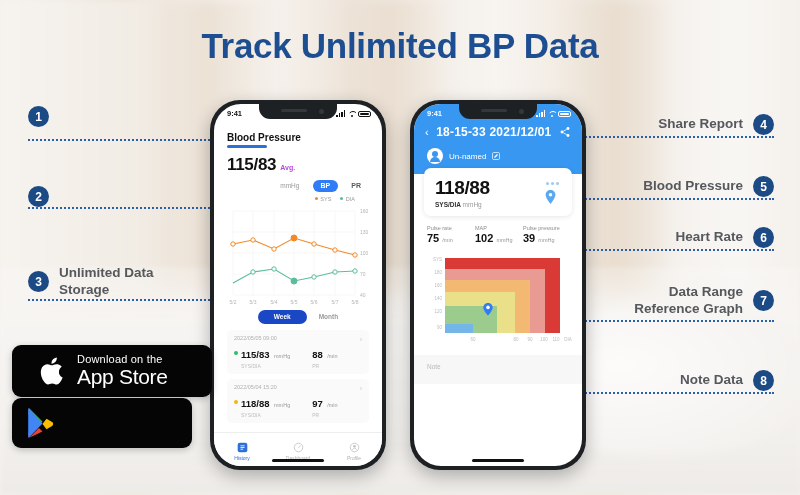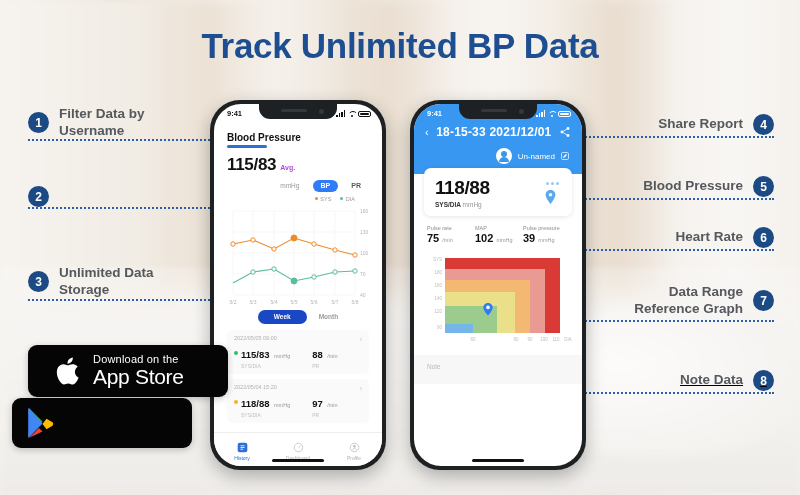--- a/index.html
+++ b/index.html
@@ -158,21 +158,21 @@
     width: 52px; height: 3px; border-radius: 2px; background: #111; }
 
   
   #phone-right { left: 410px; top: 100px; width: 176px; height: 370px; }
   .rp-head { background: #3897f0; padding: 0 0 10px; }
   .rp-navrow { display: flex; align-items: center; justify-content: space-between;
     padding: 4px 11px 0; color: #fff; }
   .rp-date { font-size: 12px; font-weight: bold; letter-spacing: .2px; }
   .chev-l { font-size: 11px; line-height: 1; }
   .share-ic { width: 12px; height: 12px; }
-  .rp-user { display: flex; align-items: center; gap: 6px; padding: 9px 13px 0; color: #fff; justify-content: flex-end; }
+  .rp-user { display: flex; align-items: center; gap: 6px; padding: 9px 13px 0; color: #fff; }
   .rp-av { width: 16px; height: 16px; border-radius: 50%; background: #fff; position: relative; flex:none;}
   .rp-av::before{content:"";position:absolute;left:5px;top:3px;width:6px;height:6px;border-radius:50%;background:#3897f0;}
   .rp-av::after{content:"";position:absolute;left:3px;bottom:2px;width:10px;height:5px;border-radius:5px 5px 0 0;background:#3897f0;}
   .rp-uname { font-size: 8px; font-weight: 500; }
   .edit-ic { width: 8px; height: 8px; display: inline-block; }
   .rp-card {
     background: #fff; border-radius: 7px; margin: -6px 10px 0; position: relative; z-index: 3;
     box-shadow: 0 1px 5px rgba(0,0,0,.10); padding: 9px 11px 8px;
   }
   .rp-bp { font-size: 19px; font-weight: bold; color: #111; letter-spacing: -.4px; }
@@ -190,21 +190,21 @@
   .rp-note {
     margin: 6px 0 0; background: #f7f7f7; padding: 8px 13px 14px; font-size: 6.5px; color: #bbb;
   }
 
   
   .badge {
     position: absolute; z-index: 9; background: #050505; border-radius: 9px;
     display: flex; align-items: center; gap: 9px; padding: 9px 14px;
     box-shadow: 0 2px 7px rgba(0,0,0,.22);
   }
-  #badge-appstore { left: 28px; top: 345px; width: 200px; padding-left: 26px; }
+  #badge-appstore { left: 12px; top: 345px; width: 200px; padding-left: 26px; }
   #badge-googleplay { left: 12px; top: 398px; width: 180px; }
   .badge .bt { color: #fff; line-height: 1.05; }
   .badge .bt .small { font-size: 11px; letter-spacing: .2px; display: block; }
   .badge .bt .big { font-size: 21px; font-weight: 500; display: block; letter-spacing: -.3px; }
   #badge-googleplay .bt .small { font-size: 9.5px; letter-spacing: .6px; }
 </style>
 </head>
 <body>
 
 <div class="bg">
@@ -224,22 +224,20 @@
 <div class="leader" style="left:28px;  top:207px; width:190px;"></div>
 <div class="leader" style="left:28px;  top:299px; width:190px;"></div>
 <div class="leader" style="left:578px; top:136px; width:196px;"></div>
 <div class="leader" style="left:578px; top:198px; width:196px;"></div>
 <div class="leader" style="left:578px; top:249px; width:196px;"></div>
 <div class="leader" style="left:578px; top:320px; width:196px;"></div>
 <div class="leader" style="left:578px; top:392px; width:196px;"></div>
 
 <div class="callout left" style="left:28px; top:106px;">
   <div class="num">1</div>
-  <div class="txt">Filter Data by
-Username</div>
 </div>
 <div class="callout left" style="left:28px; top:186px;">
   <div class="num">2</div>
 </div>
 <div class="callout left" style="left:28px; top:265px;">
   <div class="num">3</div>
   <div class="txt">Unlimited Data
 Storage</div>
 </div>
 
@@ -253,21 +251,21 @@
 </div>
 <div class="callout right" style="right:26px; top:227px;">
   <div class="txt">Heart Rate</div>
   <div class="num">6</div>
 </div>
 <div class="callout right" style="right:26px; top:284px;margin-left:11px;">
   <div class="txt">Data Range
 Reference Graph</div>
   <div class="num">7</div>
 </div>
-<div class="callout right" style="right:26px; top:370px;text-decoration:underline;">
+<div class="callout right" style="right:26px; top:370px;">
   <div class="txt">Note Data</div>
   <div class="num">8</div>
 </div>
 
 <div class="phone" id="phone-left">
   <div class="phone-inner">
     <div class="notch">
       <span class="spk"></span>
       <span class="cam"></span>
     </div>

